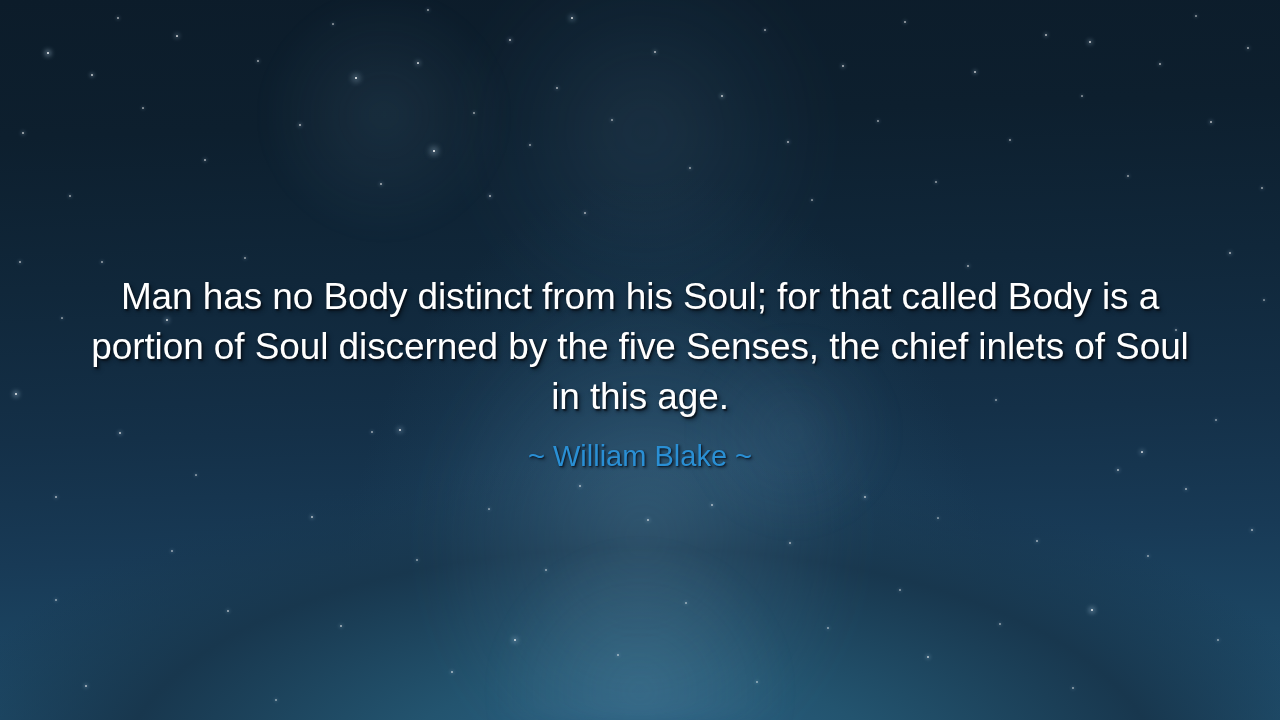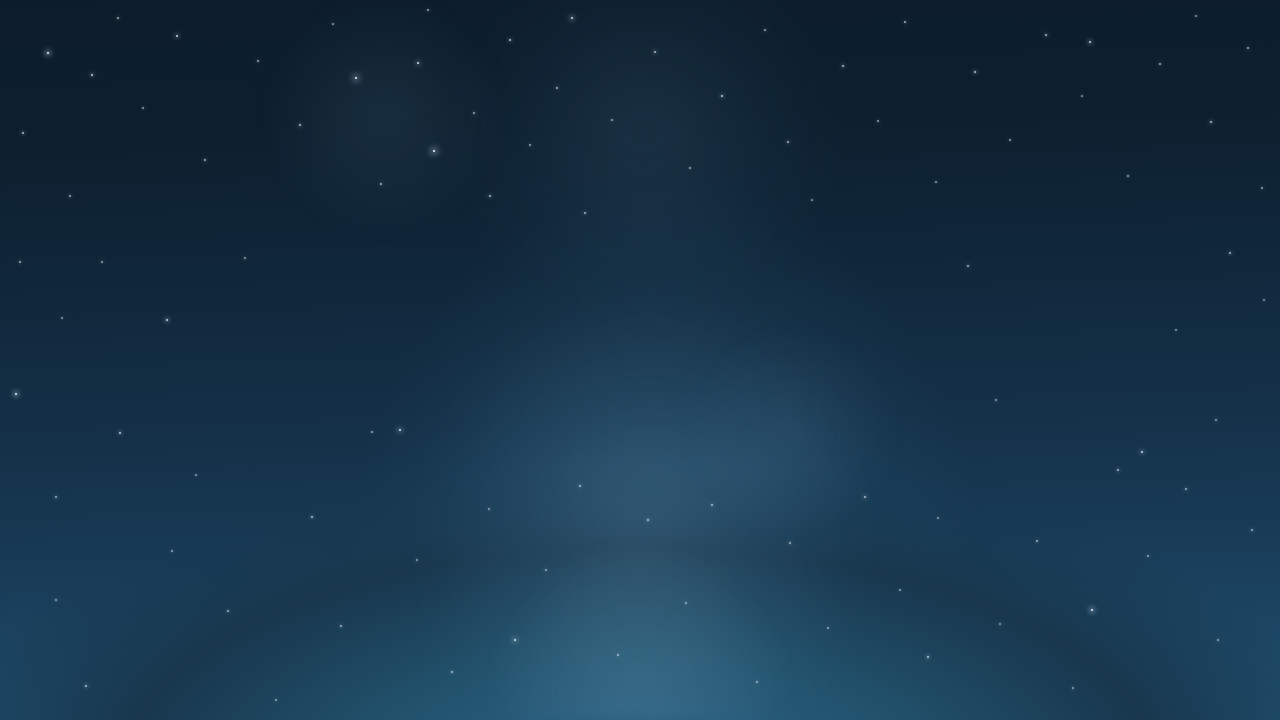--- a/index.html
+++ b/index.html
@@ -229,14 +229,18 @@
       <div class="star" style="left: 1217.35px; top: 639.35px; width: 1.3px; height: 1.3px; opacity: 0.48; background: rgb(255, 255, 255); box-shadow: rgba(200, 228, 250, 0.26) 0px 0px 3.1px 1px;"></div>
       <div class="star" style="left: 1251.3px; top: 529.3px; width: 1.4px; height: 1.4px; opacity: 0.54; background: rgb(255, 255, 255); box-shadow: rgba(200, 228, 250, 0.3) 0px 0px 3.4px 1.1px;"></div>
       <div class="star" style="left: 1229.25px; top: 252.25px; width: 1.5px; height: 1.5px; opacity: 0.6; background: rgb(255, 255, 255); box-shadow: rgba(200, 228, 250, 0.33) 0px 0px 3.6px 1.2px;"></div>
       <div class="star" style="left: 1175.35px; top: 329.35px; width: 1.3px; height: 1.3px; opacity: 0.48; background: rgb(255, 255, 255); box-shadow: rgba(200, 228, 250, 0.26) 0px 0px 3.1px 1px;"></div>
       <div class="star" style="left: 1263.4px; top: 299.4px; width: 1.2px; height: 1.2px; opacity: 0.42; background: rgb(255, 255, 255); box-shadow: rgba(200, 228, 250, 0.23) 0px 0px 2.9px 1px;"></div>
       <div class="star" style="left: 995.35px; top: 399.35px; width: 1.3px; height: 1.3px; opacity: 0.48; background: rgb(255, 255, 255); box-shadow: rgba(200, 228, 250, 0.26) 0px 0px 3.1px 1px;"></div>
       <div class="star" style="left: 1141.15px; top: 451.15px; width: 1.7px; height: 1.7px; opacity: 0.72; background: rgb(255, 255, 255); box-shadow: rgba(200, 228, 250, 0.4) 0px 0px 4.1px 1.4px;"></div>
       <div class="star" style="left: 1215.35px; top: 419.35px; width: 1.3px; height: 1.3px; opacity: 0.48; background: rgb(255, 255, 255); box-shadow: rgba(200, 228, 250, 0.26) 0px 0px 3.1px 1px;"></div>
     </div>
 
+  <div class="quote-block">
+    <p class="quote-text">Man has no Body distinct from his Soul; for that called Body is a portion of Soul discerned by the five Senses, the chief inlets of Soul in this age.</p>
+    <p class="quote-attribution">~ William Blake ~</p>
+  </div>
 
 </div>
 
 </body></html>

